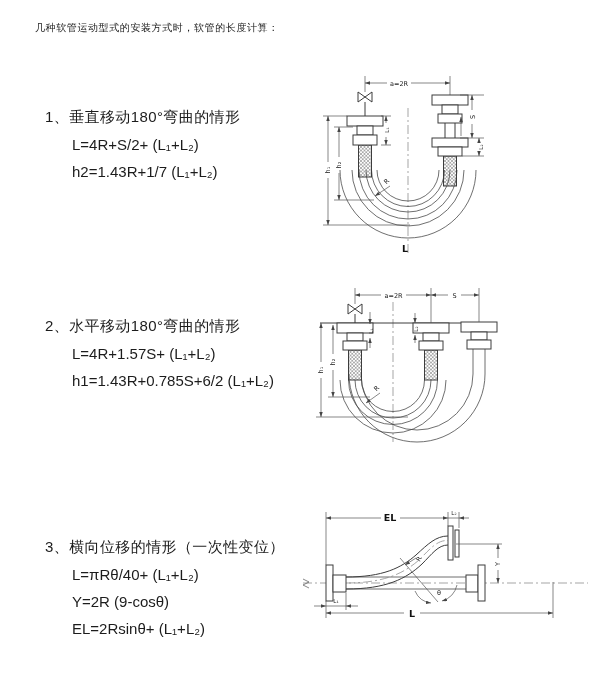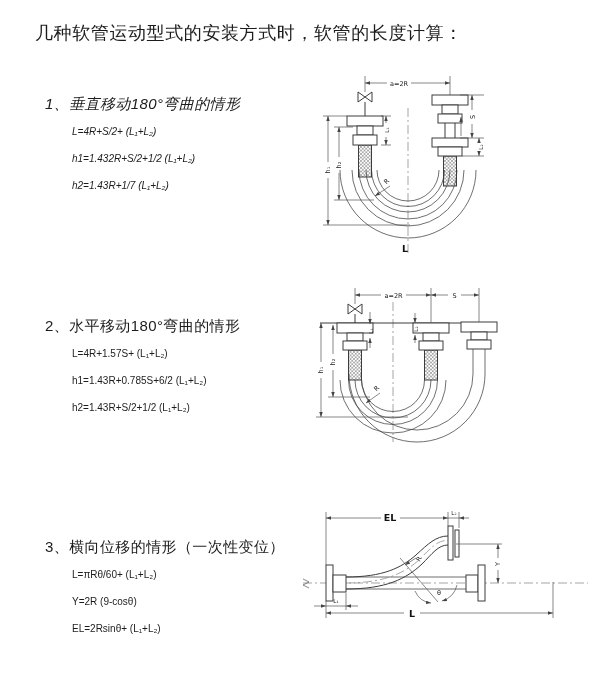--- a/index.html
+++ b/index.html
@@ -1,22 +1,22 @@
 <!DOCTYPE html>
 <html><head>
 <meta charset="utf-8">
 <style>
   html,body{margin:0;padding:0;background:#ffffff;}
   .page{position:relative;width:600px;height:675px;background:#fff;overflow:hidden;
         font-family:"Liberation Sans","DejaVu Sans",sans-serif;color:#1c1c1c;}
-  .doc-title{position:absolute;left:35px;top:21px;font-size:18px;letter-spacing:.6px;text-align:right;}
+  .doc-title{position:absolute;left:35px;top:21px;font-size:10px;letter-spacing:.6px;text-align:right;}
   .section{position:absolute;left:45px;width:265px;}
-  .sec1{top:95px;font-style:italic;} .sec2{top:317px;} .sec3{top:538px;}
+  .sec1{top:108px;} .sec2{top:317px;} .sec3{top:538px;}
   .heading{font-size:15px;margin:0 0 9px 0;letter-spacing:.4px;white-space:nowrap;}
-  .formula{font-size:10px;line-height:18px;margin:0 0 9px 27px;white-space:nowrap;}
+  .formula{font-size:15px;line-height:18px;margin:0 0 9px 27px;white-space:nowrap;}
   svg.diag{position:absolute;}
   #d1{left:298px;top:70px;} #d2{left:298px;top:282px;} #d3{left:298px;top:498px;}
   .ln{stroke:#3c3c3c;stroke-width:1;fill:none;}
   .tn{stroke:#4a4a4a;stroke-width:.8;fill:none;}
   .dim{stroke:#555;stroke-width:.7;fill:none;}
   .cl{stroke:#808080;stroke-width:.7;fill:none;stroke-dasharray:9 3 2 3;}
   .fit{fill:#ffffff;stroke:#3c3c3c;stroke-width:1;}
   .hx{fill:url(#hx);stroke:#3c3c3c;stroke-width:1;}
   .lbl{fill:#222;font-size:6.5px;font-family:"DejaVu Sans","Liberation Sans",sans-serif;}
   .lbl-sm{font-size:5.5px;}
@@ -25,34 +25,32 @@
 </head>
 <body>
 
 <div class="page">
 
   <div class="doc-title">几种软管运动型式的安装方式时，软管的长度计算：</div>
 
   <div class="section sec1">
     <p class="heading">1、垂直移动180°弯曲的情形</p>
     <p class="formula">L=4R+S/2+ (L₁+L₂)</p>
-    <p class="formula">h1=1.432R+S/2+1/2 (L₁+L₂)</p>
     <p class="formula">h2=1.43R+1/7 (L₁+L₂)</p>
   </div>
 
   <div class="section sec2">
     <p class="heading">2、水平移动180°弯曲的情形</p>
     <p class="formula">L=4R+1.57S+ (L₁+L₂)</p>
     <p class="formula">h1=1.43R+0.785S+6/2 (L₁+L₂)</p>
-    <p class="formula">h2=1.43R+S/2+1/2 (L₁+L₂)</p>
   </div>
 
   <div class="section sec3">
     <p class="heading">3、横向位移的情形（一次性变位）</p>
-    <p class="formula">L=πRθ/60+ (L₁+L₂)</p>
+    <p class="formula">L=πRθ/40+ (L₁+L₂)</p>
     <p class="formula">Y=2R (9-cosθ)</p>
     <p class="formula">EL=2Rsinθ+ (L₁+L₂)</p>
   </div>
 
   <svg width="0" height="0" style="position:absolute">
     <defs>
       <marker id="ma" orient="auto-start-reverse" markerUnits="userSpaceOnUse" markerWidth="6" markerHeight="4" refX="5" refY="1.75">
         <path d="M0,0 L5,1.75 L0,3.5 Z" fill="#444"></path>
       </marker>
       <pattern id="hx" width="3.5" height="3.5" patternUnits="userSpaceOnUse">

